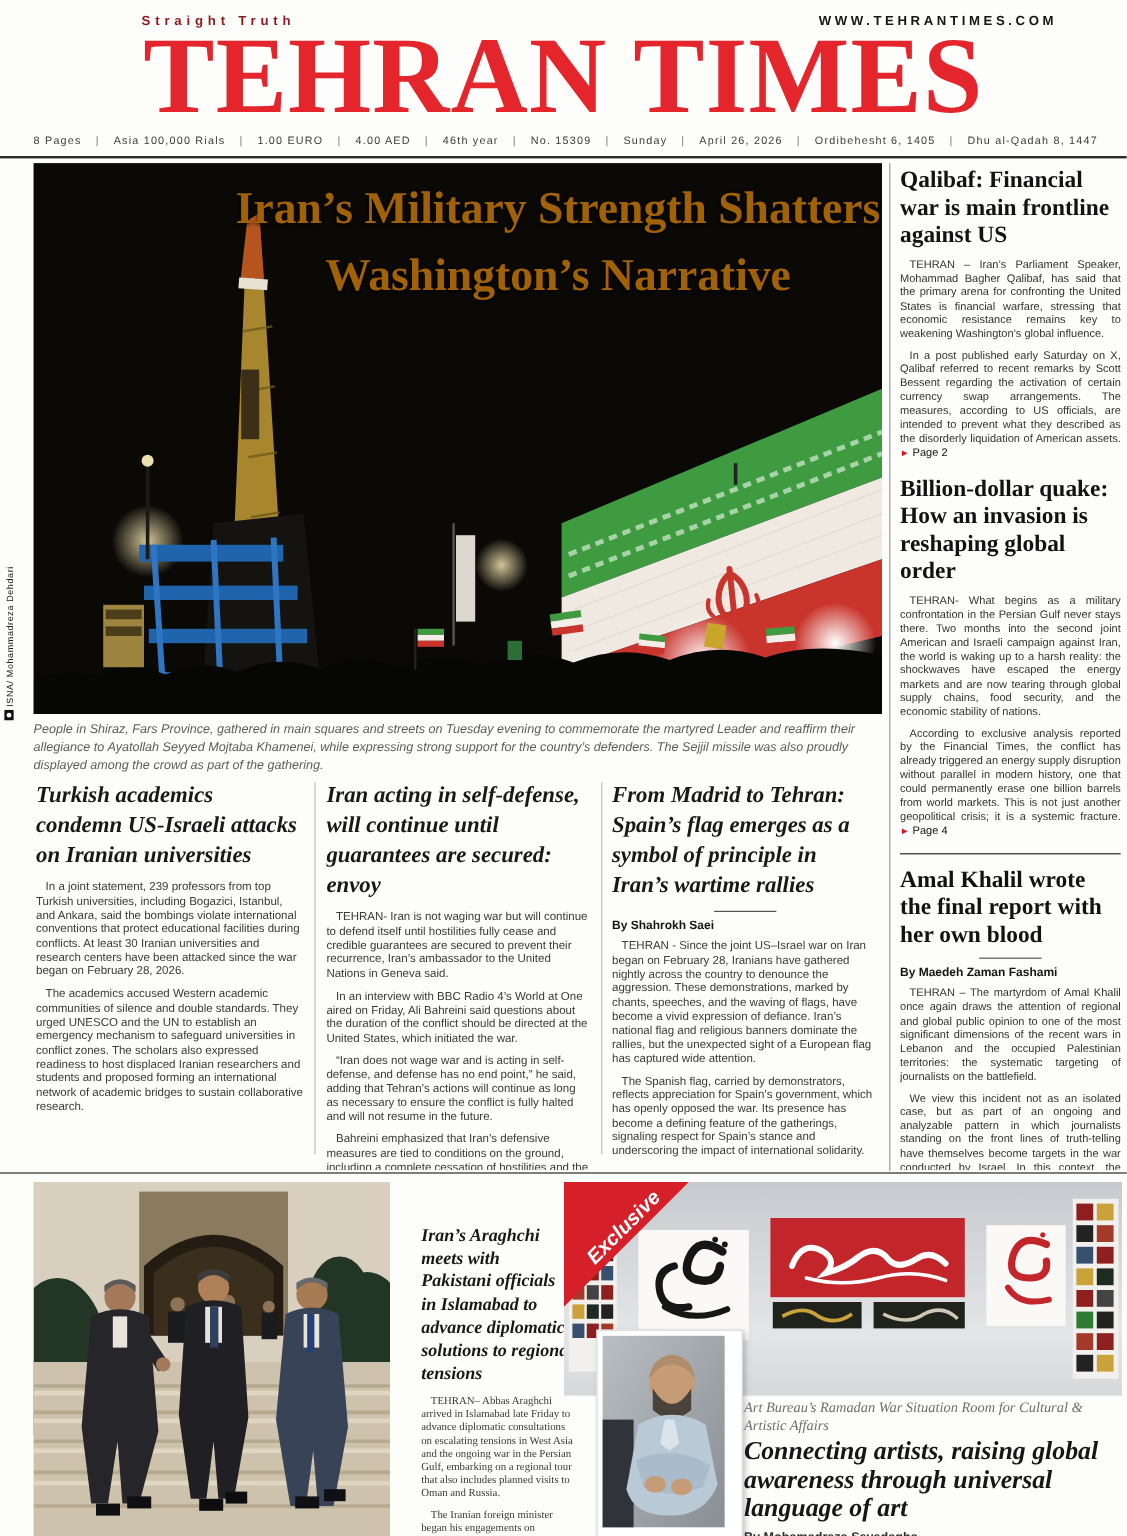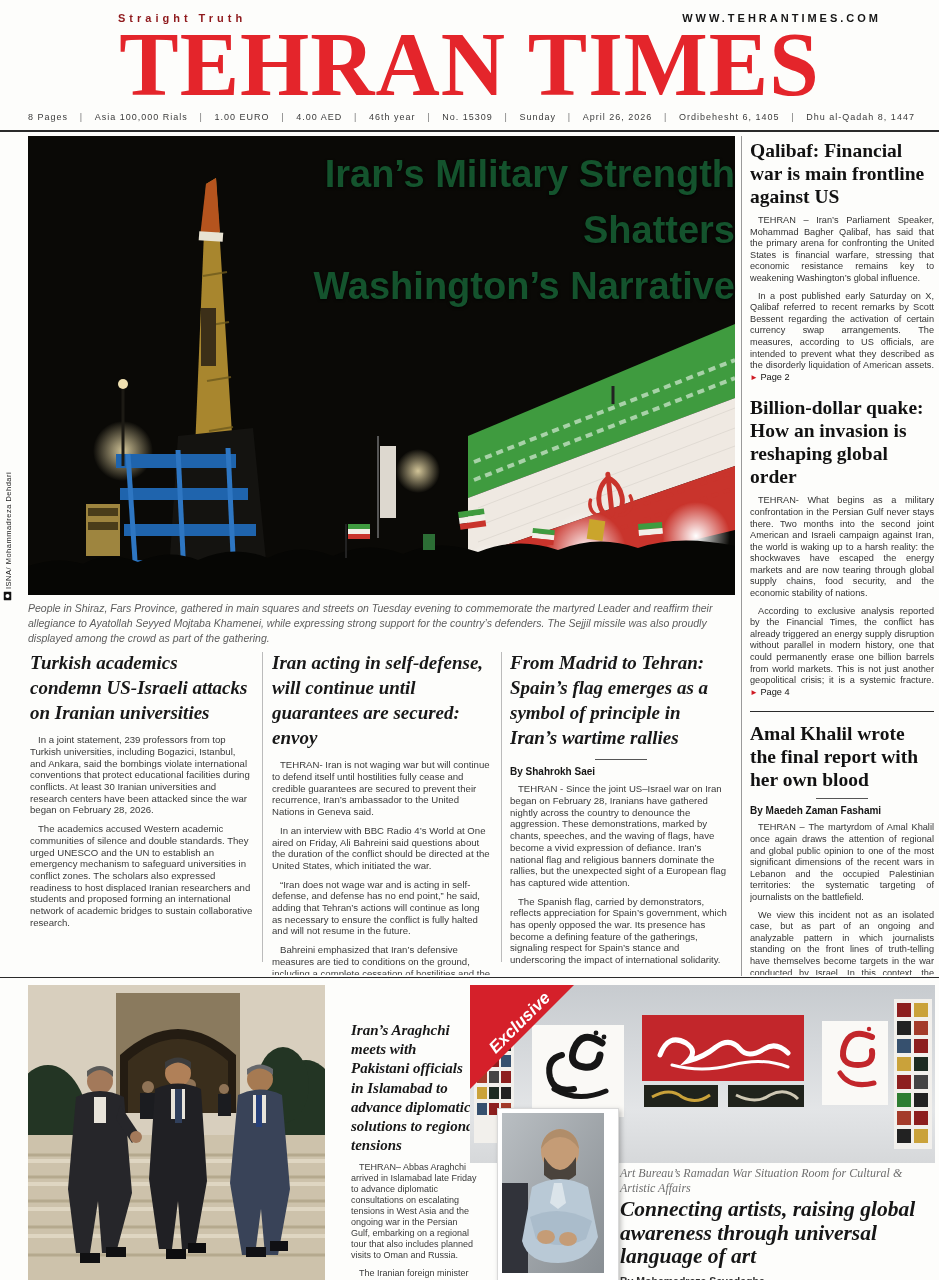--- a/index.html
+++ b/index.html
@@ -7,21 +7,21 @@
   .abs{position:absolute;}
   
   #tagline{left:118px;top:12px;font-size:11px;font-weight:bold;letter-spacing:4px;color:#8f191c;}
   #website{right:58px;top:12px;font-size:11px;font-weight:bold;letter-spacing:3px;color:#161616;}
   #masthead-title{left:0;right:0;top:18px;text-align:center;font-family:"Liberation Serif",serif;font-weight:bold;font-size:89px;line-height:92px;color:#e4252b;letter-spacing:1px;transform:scaleY(1.02);}
   #info-bar{left:28px;right:24px;top:112px;display:flex;justify-content:space-between;align-items:flex-start;font-size:9px;color:#3c3c3c;letter-spacing:1px;white-space:nowrap;}
   #info-bar .sep{color:#777;}
   #header-rule{left:0;right:0;top:130px;border-top:2px solid #2a2a2a;}
   
   #lead-photo{left:28px;top:136px;width:707px;height:459px;background:#070705;overflow:hidden;}
-  #lead-headline{left:195px;top:146px;width:540px;text-align:right;font-family:Liberation Sans, sans-serif;font-weight:bold;color:#14532d;font-size:38px;line-height:56px;text-shadow:0 1px 3px rgba(0,0,0,.8);}
+  #lead-headline{left:195px;top:146px;width:540px;text-align:center;font-family:Liberation Serif, serif;font-weight:bold;color:#a16207;font-size:38px;line-height:56px;text-shadow:0 1px 3px rgba(0,0,0,.8);}
   #photo-credit{left:1px;top:460px;width:14px;height:140px;writing-mode:vertical-rl;transform:rotate(180deg);font-size:7.5px;color:#222;letter-spacing:.5px;display:flex;align-items:center;gap:3px;}
   #photo-credit svg{transform:rotate(90deg);}
   #lead-caption{left:28px;top:601px;width:707px;font-style:italic;font-size:10.5px;line-height:1.45;color:#5d5d5d;}
   
   #main-vdiv{left:741px;top:136px;height:840px;border-left:1px solid #9a9a9a;}
   #right-col{left:750px;top:139px;width:184px;height:836px;overflow:hidden;}
   .rc-article{margin-bottom:13px;}
   .rc-title{font-family:"Liberation Serif",serif;font-weight:bold;font-size:19.5px;line-height:1.18;color:#121212;margin:0 0 7px 0;}
   .rc-body p{margin:0 0 6px 0;font-size:9.2px;line-height:1.26;text-align:justify;color:#333;text-indent:8px;}
   .rule-top{border-top:1.5px solid #2a2a2a;padding-top:10px;}
@@ -37,21 +37,21 @@
   #mid-3{left:510px;width:222px;}
   .mid-vdiv{top:652px;height:310px;border-left:1px solid #bbb;}
   #mvd-1{left:262px;} #mvd-2{left:501px;}
   .mid-title{font-family:"Liberation Serif",serif;font-style:italic;font-size:19px;line-height:1.32;color:#181818;margin:0 0 9px 0;}
   .mid-body p{margin:0 0 7px 0;font-size:9.6px;line-height:1.22;color:#3a3a3a;text-indent:8px;}
   
   #bottom-rule{left:0;right:0;top:977px;border-top:1.5px solid #2a2a2a;}
   #officials-photo{left:28px;top:985px;width:297px;height:295px;overflow:hidden;background:#cfc5b4;}
   #araghchi{left:337px;top:1021px;width:127px;height:295px;overflow:hidden;margin-left:14px;}
   #araghchi .mid-title{font-size:15px;line-height:1.28;margin-bottom:7px;}
-  #araghchi .mid-body p{font-size:9px;line-height:1.22;}
+  #araghchi .mid-body p{font-size:9px;line-height:1.22;font-family:Liberation Serif, serif;}
   #gallery-photo{left:470px;top:985px;width:465px;height:178px;overflow:hidden;background:#d6d9dc;}
   #ribbon{left:470px;top:985px;width:104px;height:104px;background:#d5202a;clip-path:polygon(0 0,100% 0,0 100%);}
   #ribbon span{position:absolute;left:-30px;top:28px;width:160px;transform:rotate(-45deg);text-align:center;color:#fff;font-style:italic;font-weight:bold;font-size:17px;}
   #portrait-photo{left:497px;top:1108px;width:112px;height:170px;background:#fff;border:1px solid #d9d9d9;box-shadow:2px 2px 5px rgba(0,0,0,.25);padding:4px;}
   #portrait-photo svg{display:block;}
   #art-text{left:620px;top:1166px;width:316px;}
   #art-kicker{font-family:"Liberation Serif",serif;font-style:italic;font-size:12px;color:#6e6e6e;margin:0 0 2px 0;}
   #art-title{font-family:"Liberation Serif",serif;font-style:italic;font-size:21.5px;line-height:1.1;color:#161616;margin:0 0 6px 0;}
   #art-byline{font-weight:bold;font-size:10.5px;margin:0 0 4px 0;}
 </style>

